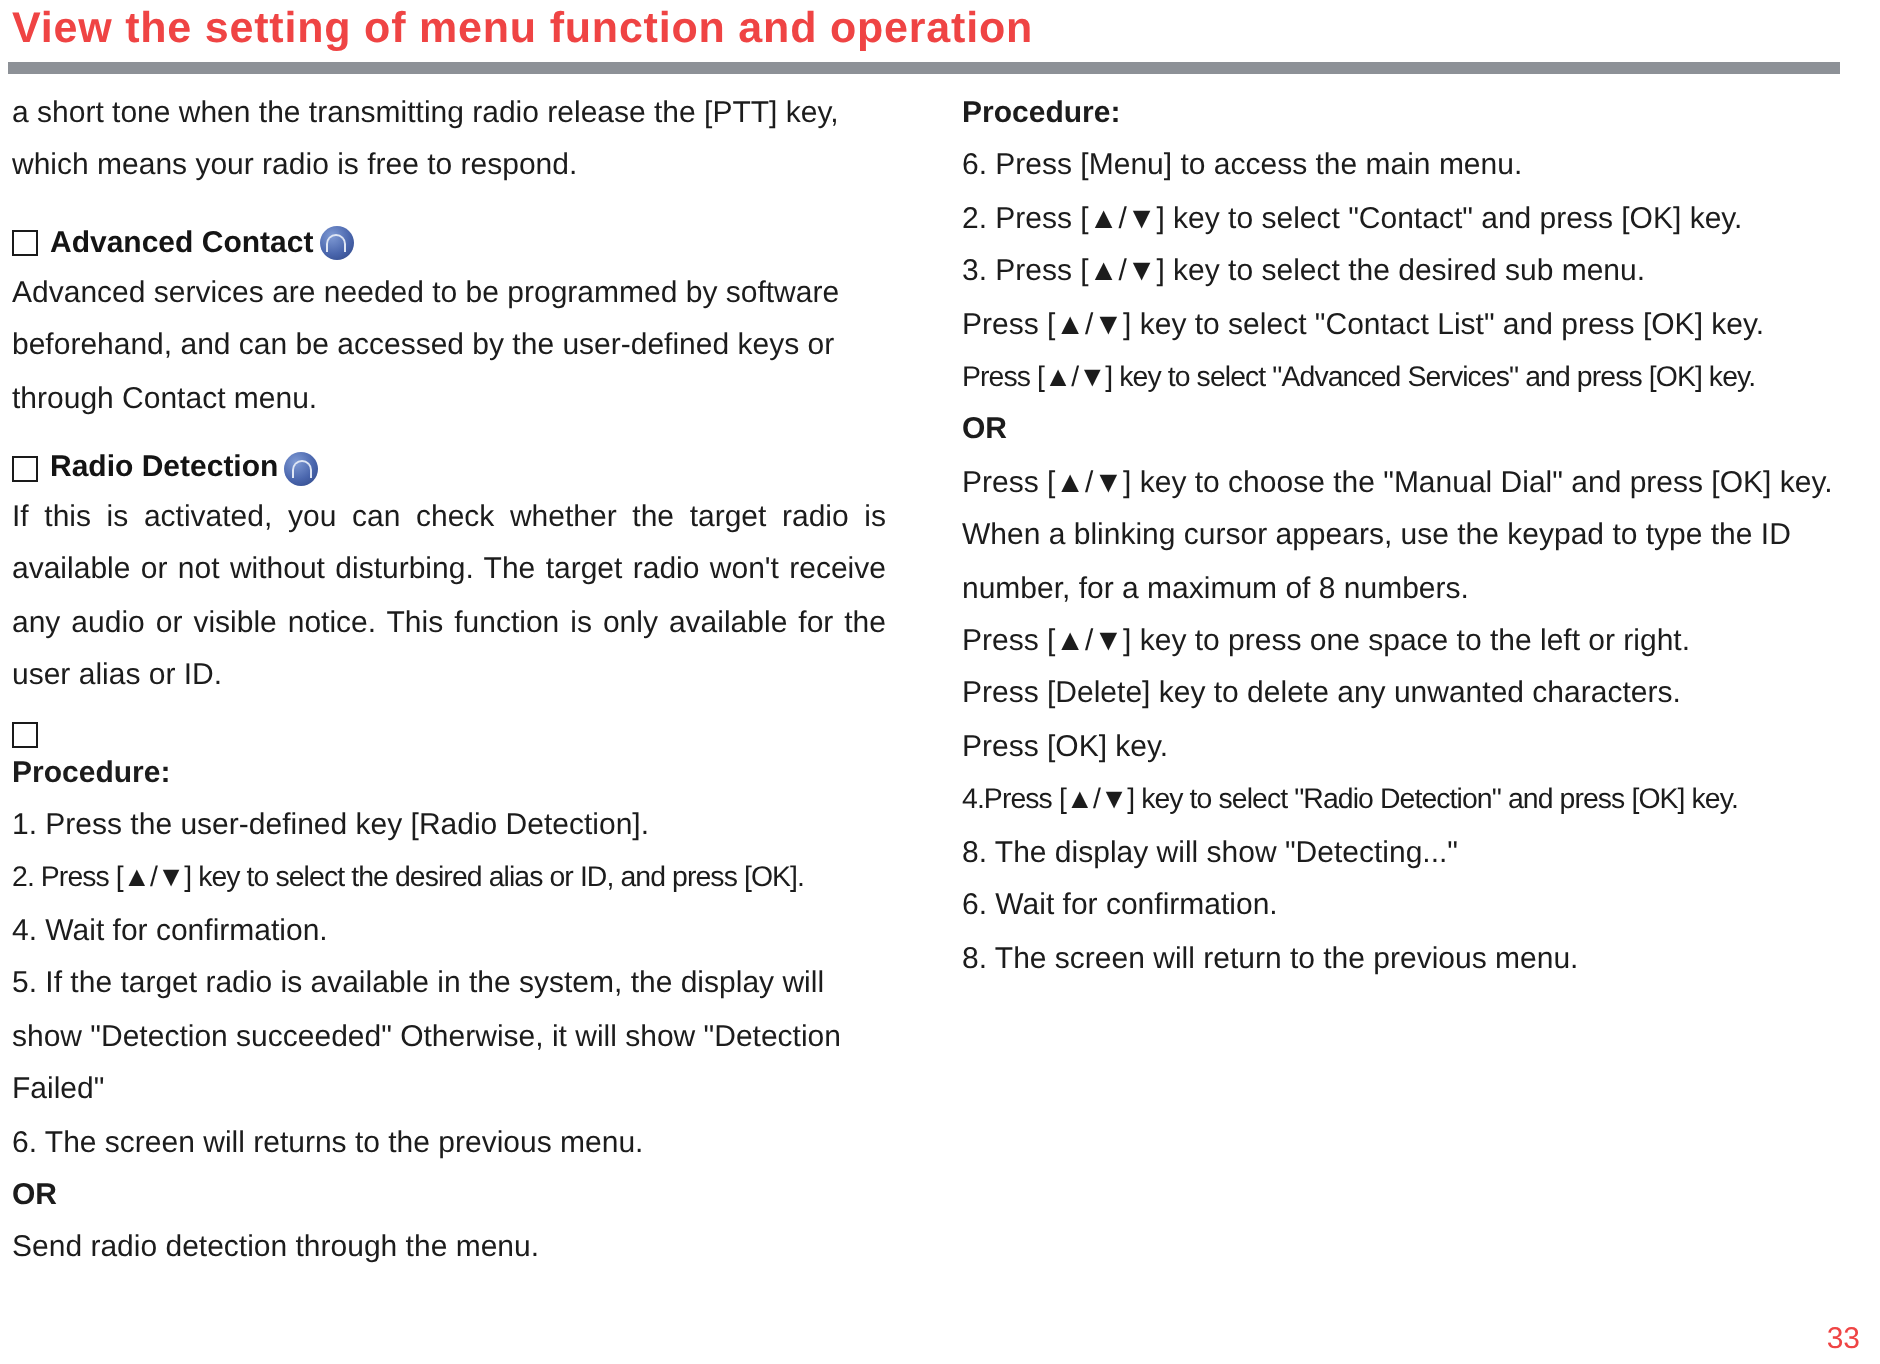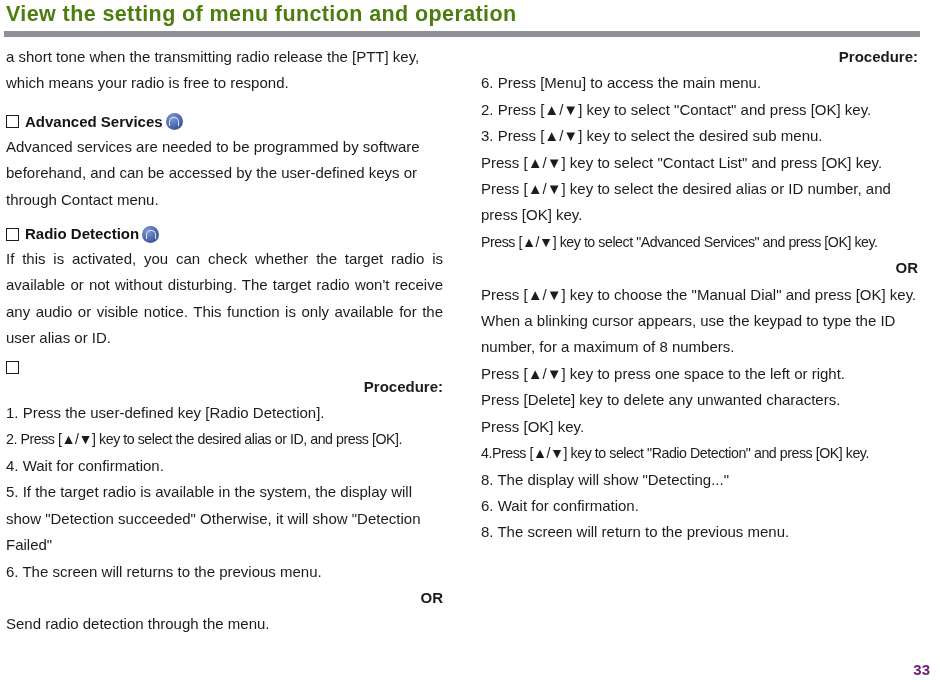--- a/index.html
+++ b/index.html
@@ -25,21 +25,21 @@
   }
 
   
   .page-title {
     position: absolute;
     left: 6px;
     top: 2px;
     font-size: 21.5px;
     font-weight: bold;
     letter-spacing: 0.4px;
-    color: #4d7c0f;
+    color: #ef4444;
     white-space: nowrap;
   }
   .header-rule {
     position: absolute;
     left: 4px;
     top: 31px;
     width: 916px;
     height: 6px;
     background: #8d9197;
   }
@@ -71,21 +71,21 @@
     text-align: justify;
     text-align-last: left;
   }
   .line {
     font-size: 15px;
     line-height: 26.4px;
     color: #1c1c1c;
     white-space: nowrap;
   }
   .line.wrap { white-space: normal; }
-  .line.bold { font-weight: bold; text-align: right; }
+  .line.bold { font-weight: bold; }
 
   
   .line.condensed,
   .para.condensed {
     font-size: 14.2px;
     letter-spacing: -0.45px;
   }
 
   .spacer-sm { height: 9px; }
   .spacer-md { height: 13px; }
@@ -134,22 +134,22 @@
     border-top-right-radius: 5px;
     box-sizing: border-box;
   }
 
   
   .page-number {
     position: absolute;
     right: 10px;
     bottom: 4px;
     font-size: 15px;
-    font-weight: bold;
-    color: #701a75;
+    font-weight: normal;
+    color: #ef4444;
     margin-left: 16px;
   }
 </style>
 </head>
 <body>
 
 <div class="page">
 
   <div class="page-title">View the setting of menu function and operation</div>
   <div class="header-rule"></div>
@@ -157,21 +157,21 @@
   <div class="columns">
 
     <div class="col col-left">
 
       <p class="para">a short tone when the transmitting radio release the [PTT] key, which means your radio is free to respond.</p>
 
       <div class="spacer-md"></div>
 
       <div class="section-head">
         <span class="sq-bullet"></span>
-        <span class="head-label">Advanced Services</span>
+        <span class="head-label">Advanced Contact</span>
         <span class="badge-icon"></span>
       </div>
 
       <p class="para">Advanced services are needed to be programmed by software beforehand, and can be accessed by the user-defined keys or through Contact menu.</p>
 
       <div class="spacer-sm"></div>
 
       <div class="section-head">
         <span class="sq-bullet"></span>
         <span class="head-label">Radio Detection</span>
@@ -199,21 +199,20 @@
     </div>
 
     <div class="col col-right">
 
       <div class="line bold">Procedure:</div>
 
       <div class="line">6. Press [Menu] to access the main menu.</div>
       <div class="line">2. Press [▲/▼] key to select "Contact" and press [OK] key.</div>
       <div class="line">3. Press [▲/▼] key to select the desired sub menu.</div>
       <div class="line">Press [▲/▼] key to select "Contact List" and press [OK] key.</div>
-      <div class="line wrap">Press [▲/▼] key to select the desired alias or ID number, and press [OK] key.</div>
       <div class="line condensed">Press [▲/▼] key to select "Advanced Services" and press [OK] key.</div>
 
       <div class="line bold">OR</div>
 
       <div class="line wrap">Press [▲/▼] key to choose the "Manual Dial" and press [OK] key. When a blinking cursor appears, use the keypad to type the ID number, for a maximum of 8 numbers.</div>
       <div class="line">Press [▲/▼] key to press one space to the left or right.</div>
       <div class="line">Press [Delete] key to delete any unwanted characters.</div>
       <div class="line">Press [OK] key.</div>
       <div class="line condensed">4.Press [▲/▼] key to select "Radio Detection" and press [OK] key.</div>
       <div class="line">8. The display will show "Detecting..."</div>

